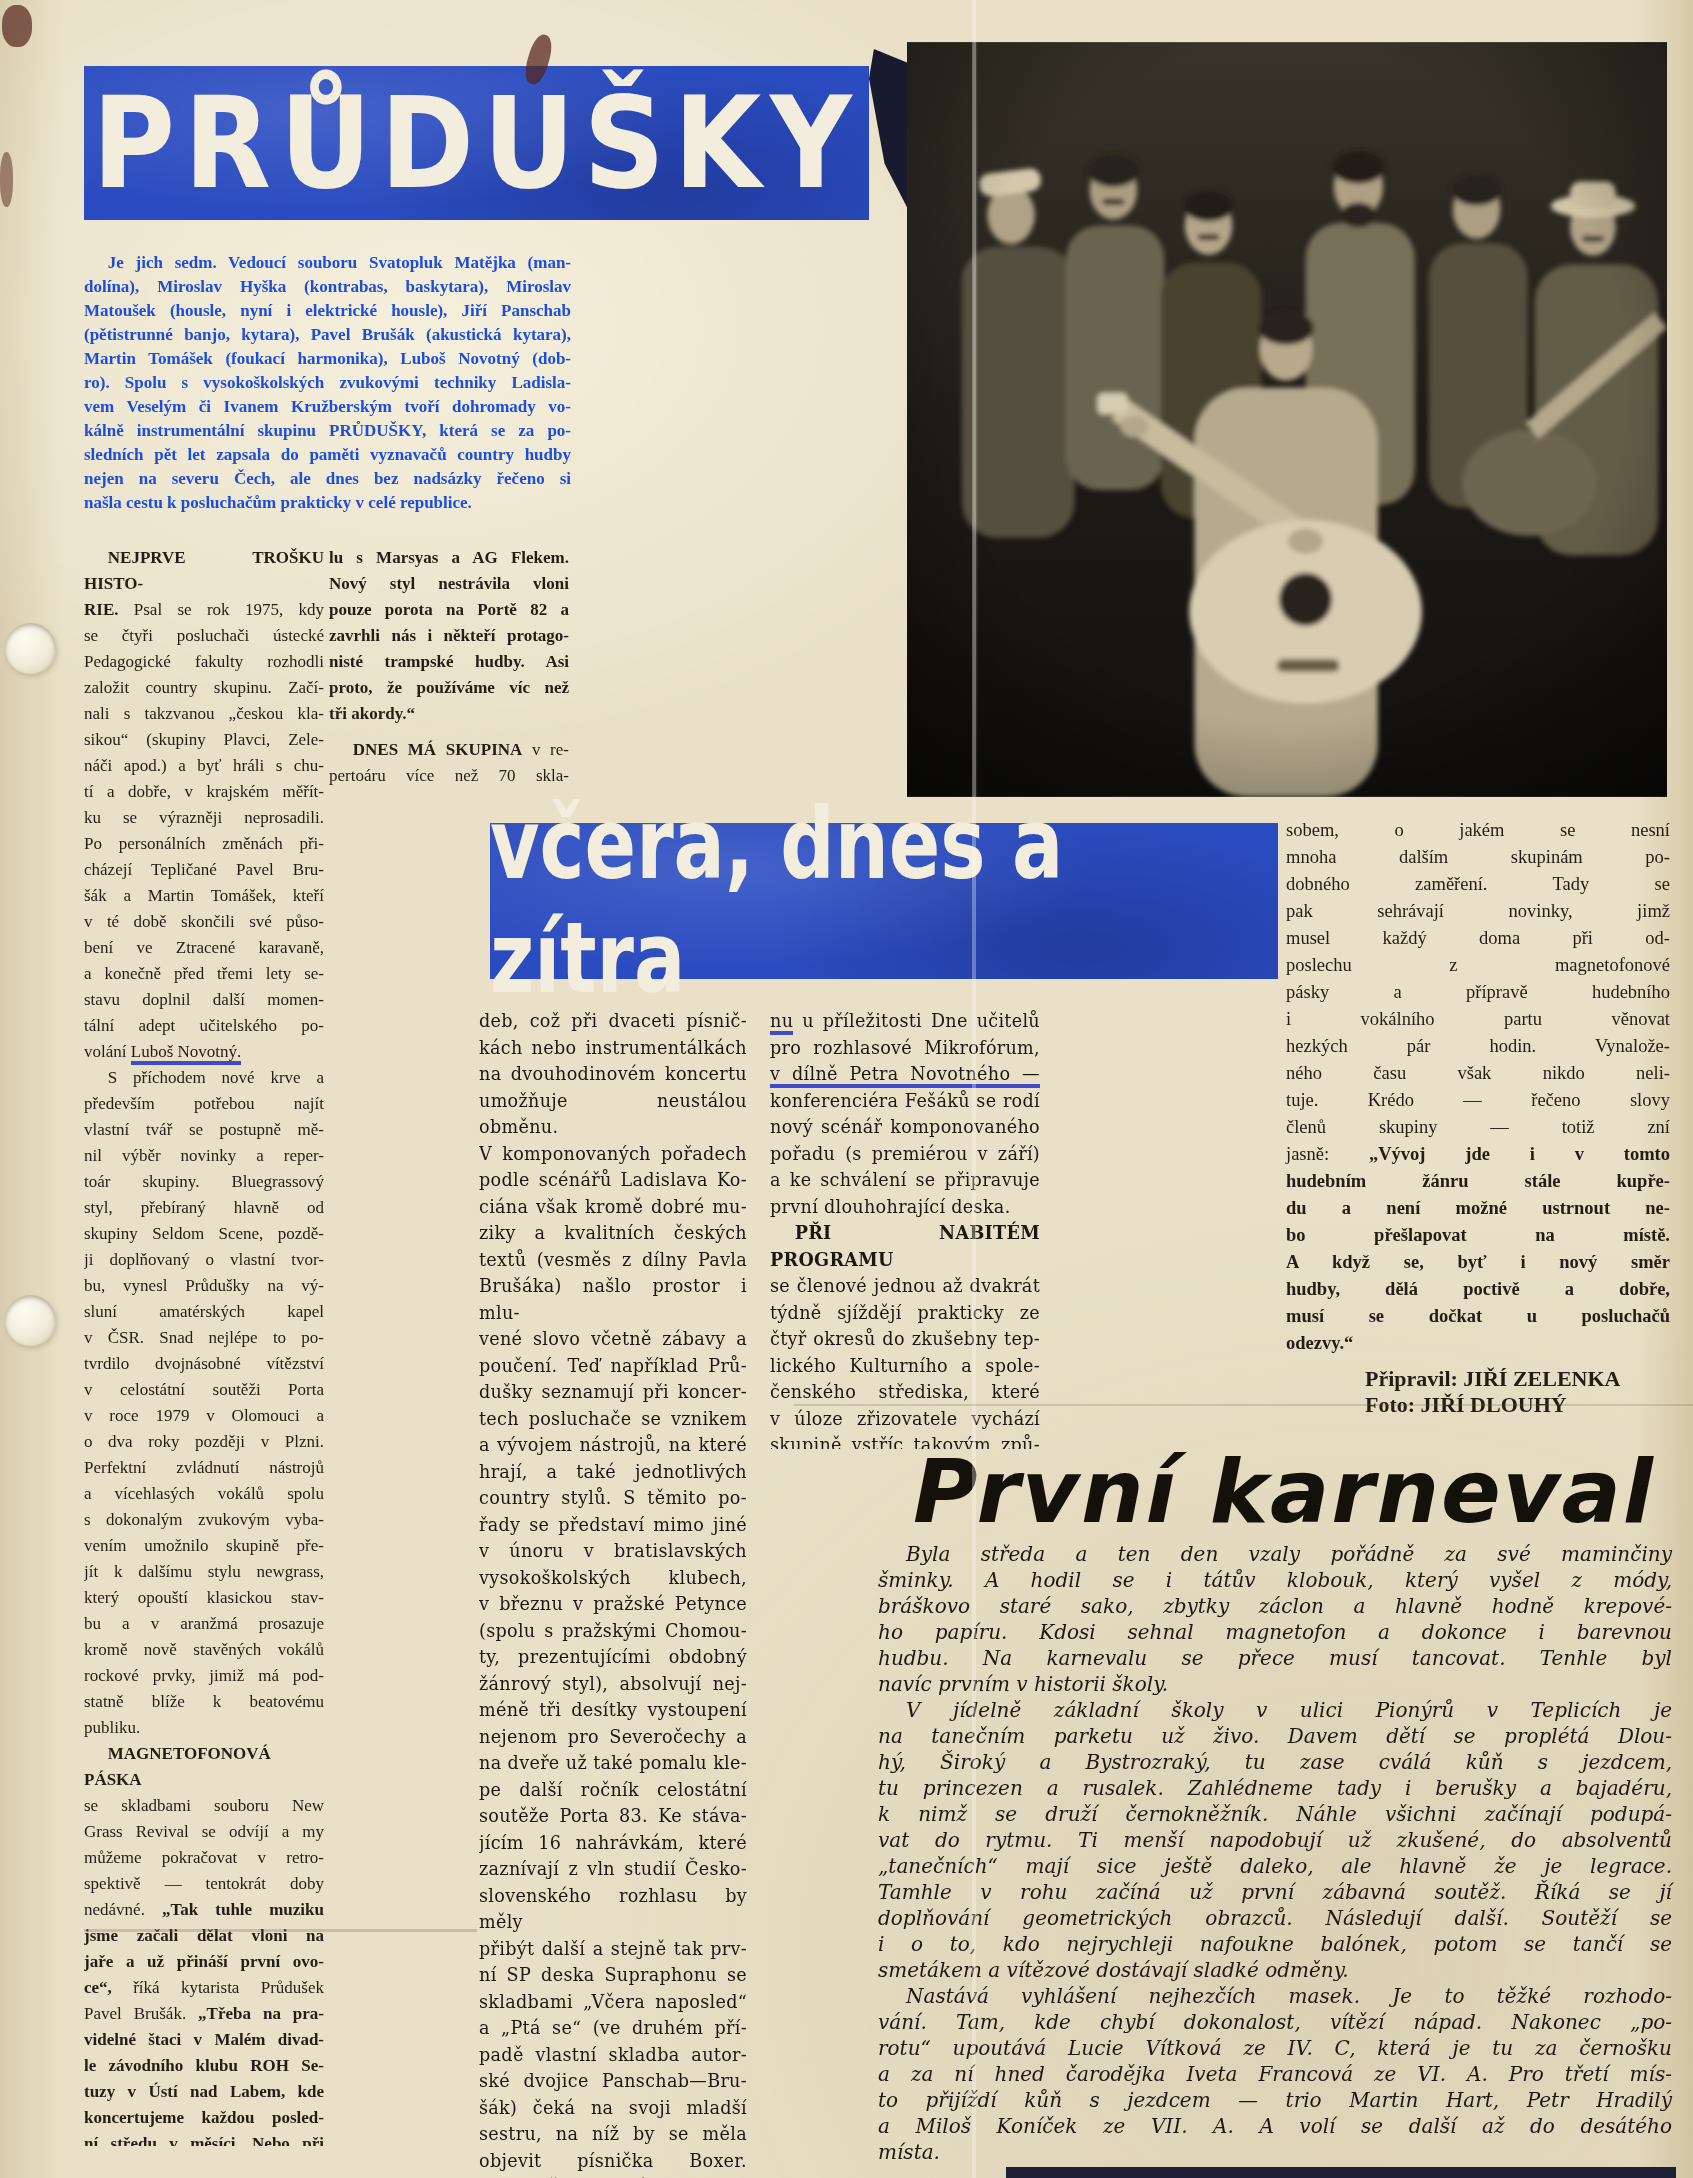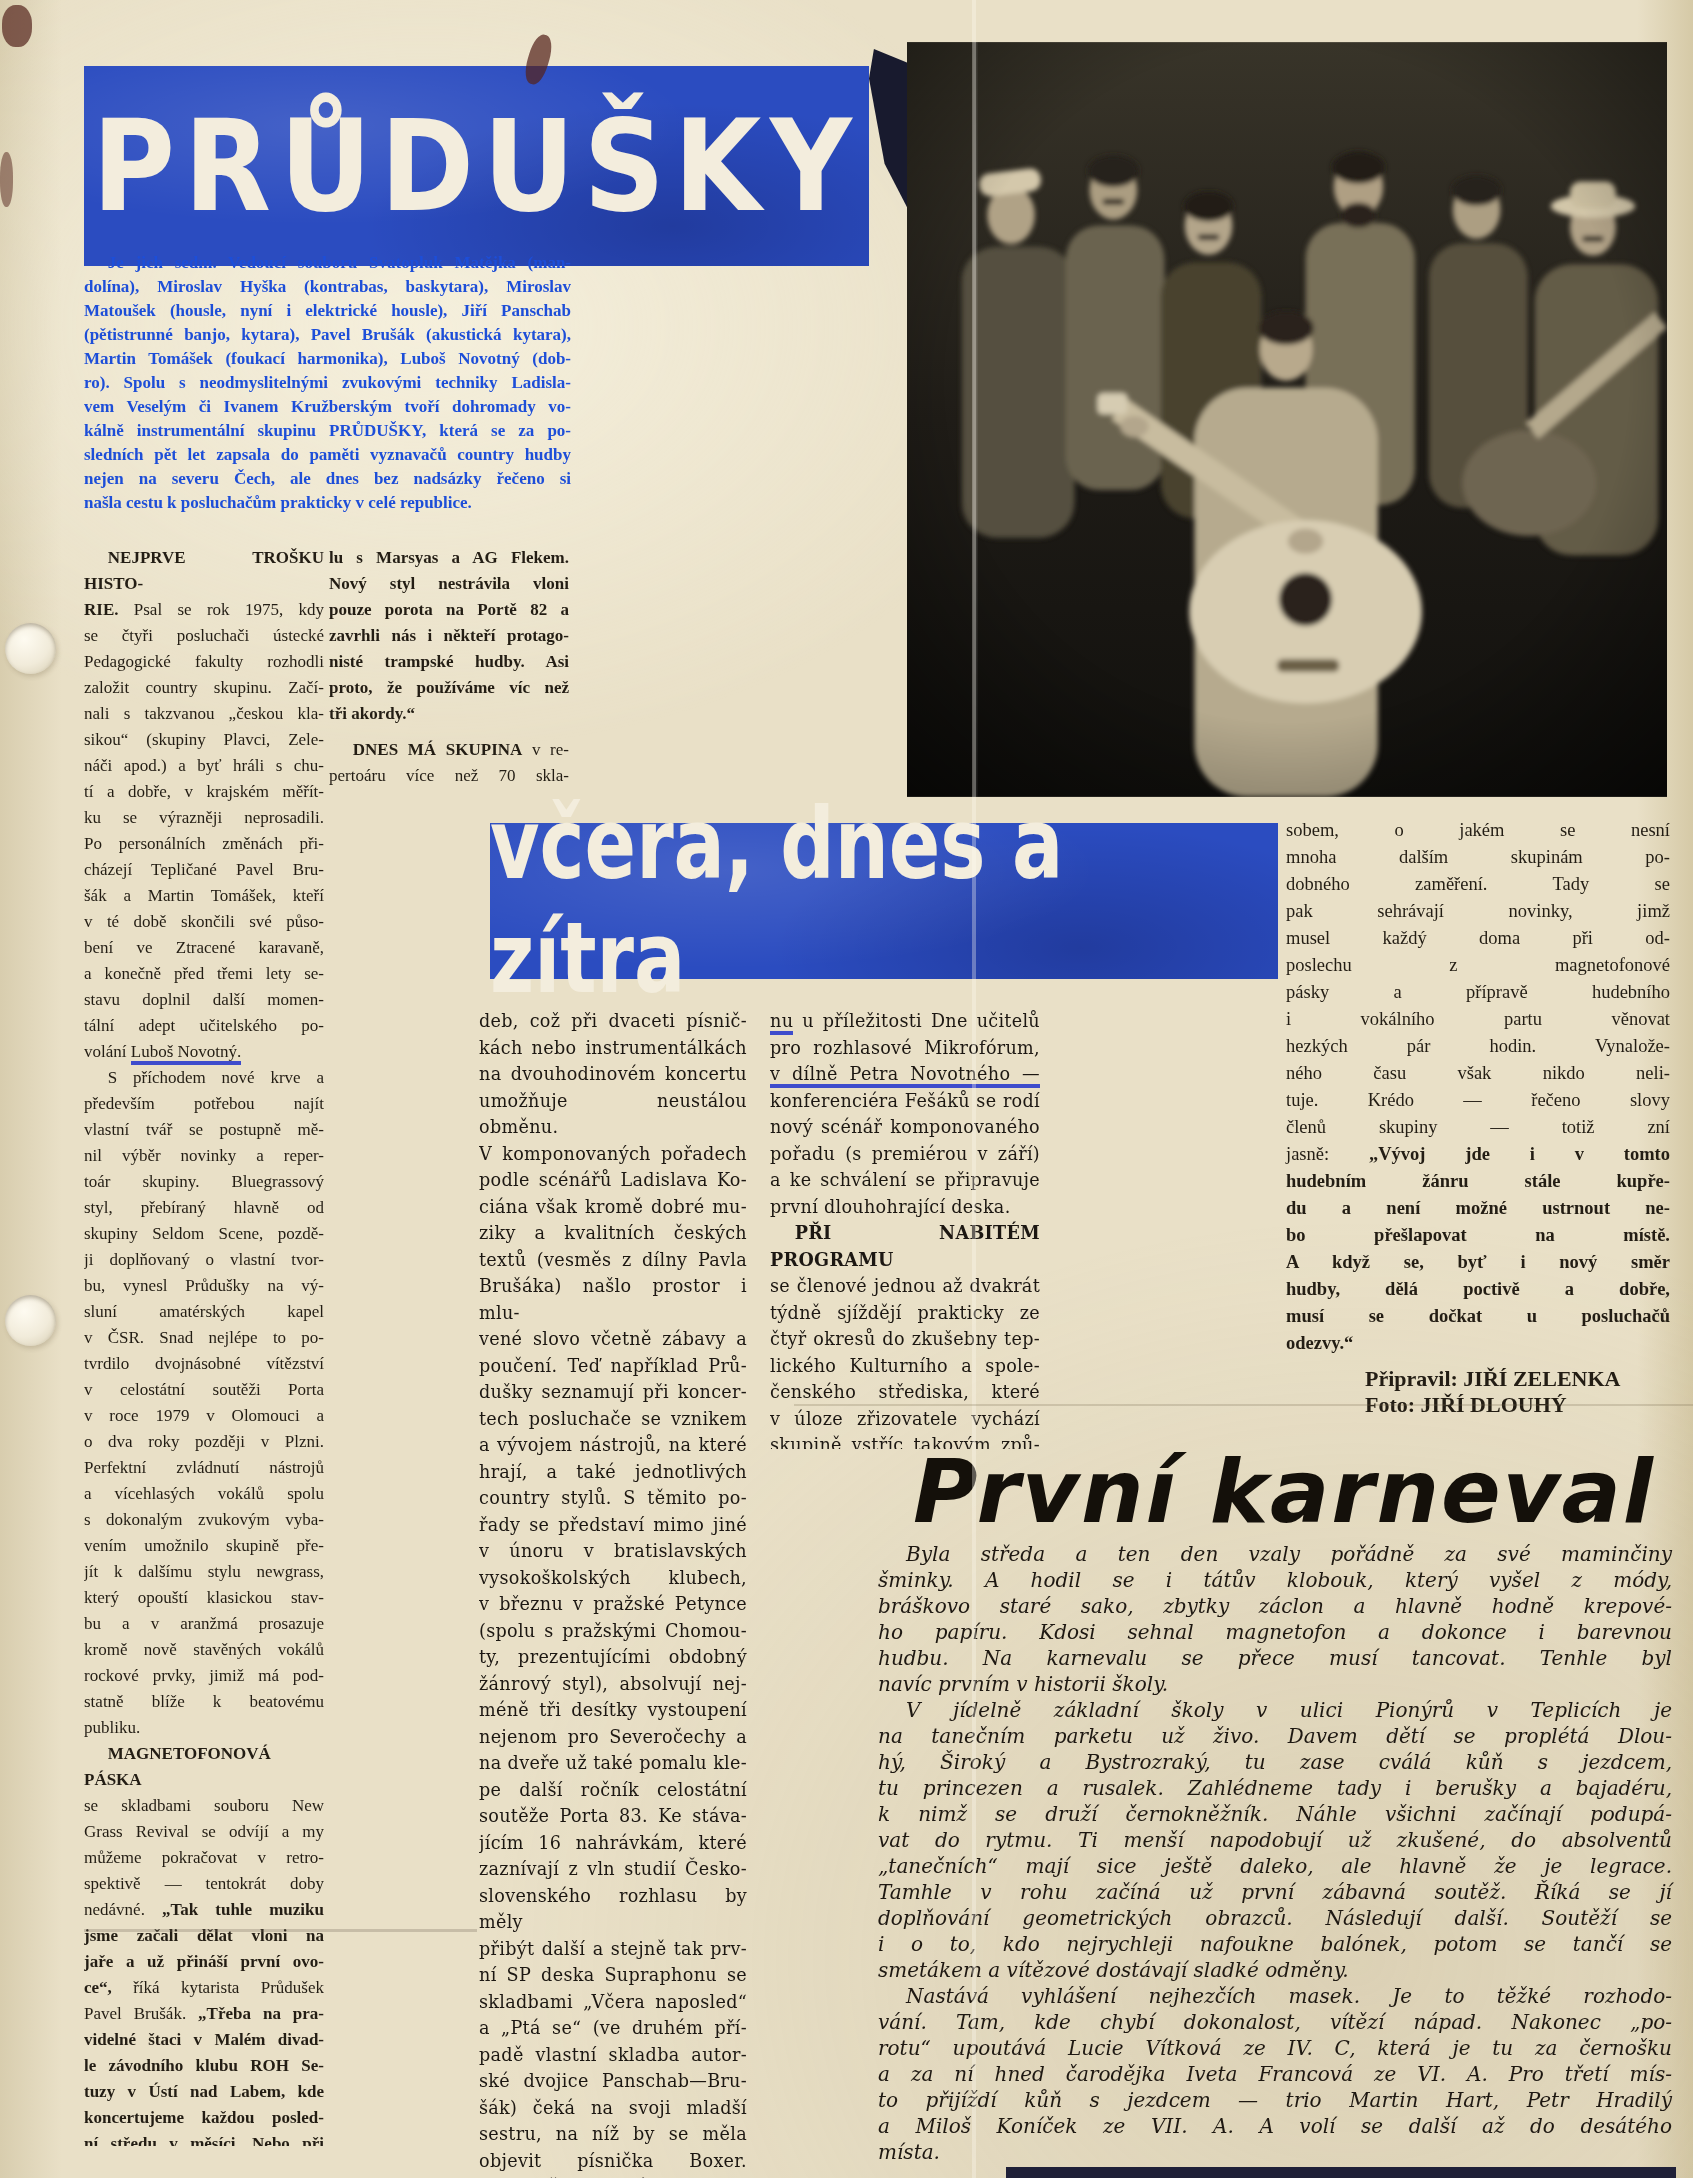--- a/index.html
+++ b/index.html
@@ -15,21 +15,21 @@
   .abs{position:absolute;}
   
   .banner{
     display:flex;align-items:center;justify-content:center;
     background:
       radial-gradient(529px 141px at 30% 30%, rgba(255,255,255,.12), transparent 70%),
       radial-gradient(441px 176px at 75% 80%, rgba(0,0,40,.22), transparent 70%),
       #2b4cc0;
     color:#f3eddd;font-family:"DejaVu Sans",sans-serif;font-weight:bold;
   }
-  #banner1{left:84px;top:66px;width:785px;height:200px;font-size:113px;letter-spacing:8.8px;}
+  #banner1{left:84px;top:66px;width:785px;height:154px;font-size:113px;letter-spacing:8.8px;}
   #banner1 span{transform:scaleY(1.12);display:inline-block;}
   #banner2{left:490px;top:823px;width:788px;height:156px;font-size:76px;letter-spacing:0px;}
   #banner2 span{transform:scaleY(1.28);display:inline-block;}
   #title-wedge{left:869px;top:49px;width:41px;height:164px;background:#181a2e;
     clip-path:polygon(12% 0,100% 9%,100% 100%,38% 70%,0 18%);}
   
   .ln{text-align:justify;text-align-last:justify;}
   .ln.end{text-align-last:left;}
   .ln.in{text-indent:1.4em;}
   .ln.gap{margin-top:10px;}
@@ -135,21 +135,21 @@
   <rect x="75" y="0" width="5" height="856" fill="#ffffff" opacity="0.14"></rect>
   <rect width="862" height="856" fill="url(#pvig)"></rect>
 </svg>
 
 <div class="abs" id="intro">
     <div class="ln in"><span>Je jich sedm. Vedoucí souboru Svatopluk Matějka (man-</span></div>
     <div class="ln"><span>dolína), Miroslav Hyška (kontrabas, baskytara), Miroslav</span></div>
     <div class="ln"><span>Matoušek (housle, nyní i elektrické housle), Jiří Panschab</span></div>
     <div class="ln"><span>(pětistrunné banjo, kytara), Pavel Brušák (akustická kytara),</span></div>
     <div class="ln"><span>Martin Tomášek (foukací harmonika), Luboš Novotný (dob-</span></div>
-    <div class="ln"><span>ro). Spolu s neodmyslitelnými zvukovými techniky Ladisla-</span></div>
+    <div class="ln"><span>ro). Spolu s vysokoškolských zvukovými techniky Ladisla-</span></div>
     <div class="ln"><span>vem Veselým či Ivanem Kružberským tvoří dohromady vo-</span></div>
     <div class="ln"><span>kálně instrumentální skupinu PRŮDUŠKY, která se za po-</span></div>
     <div class="ln"><span>sledních pět let zapsala do paměti vyznavačů country hudby</span></div>
     <div class="ln"><span>nejen na severu Čech, ale dnes bez nadsázky řečeno si</span></div>
     <div class="ln end"><span>našla cestu k posluchačům prakticky v celé republice.</span></div>
   </div>
 
 <div class="abs" id="col1">
     <div class="ln in"><span class="bb">NEJPRVE TROŠKU HISTO-</span></div>
     <div class="ln"><span class="bb">RIE.</span><span> Psal se rok 1975, kdy</span></div>

